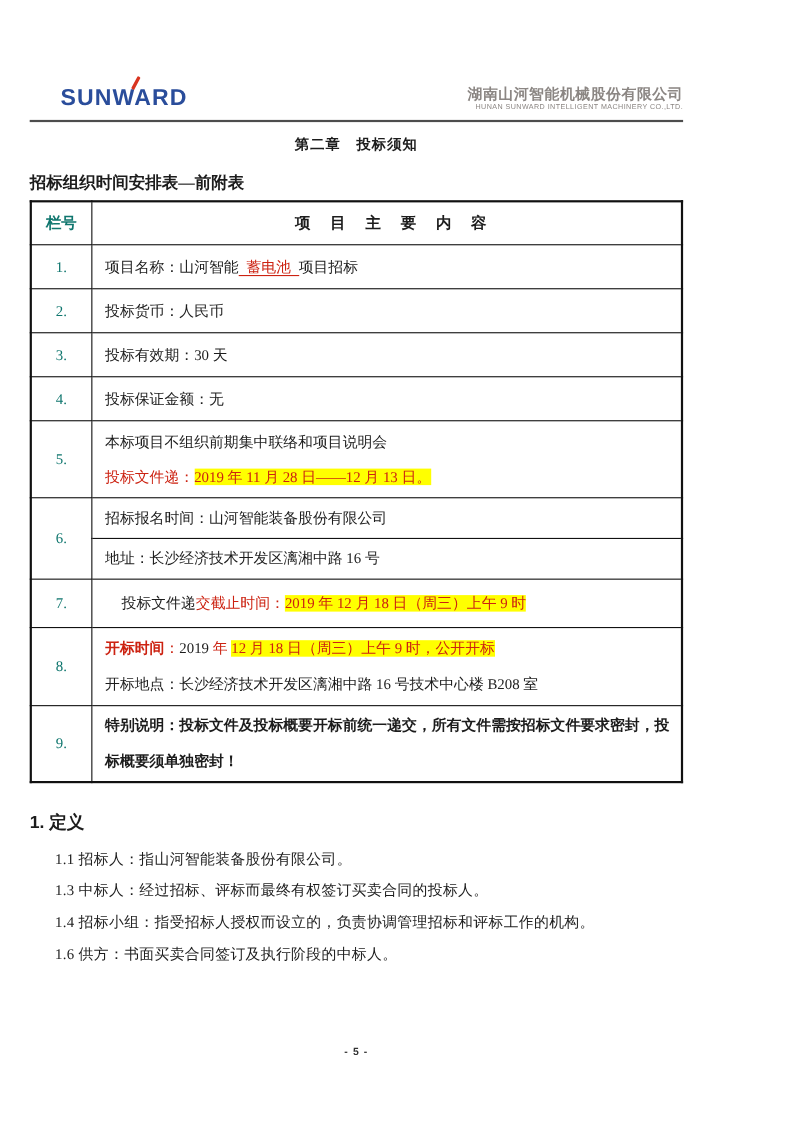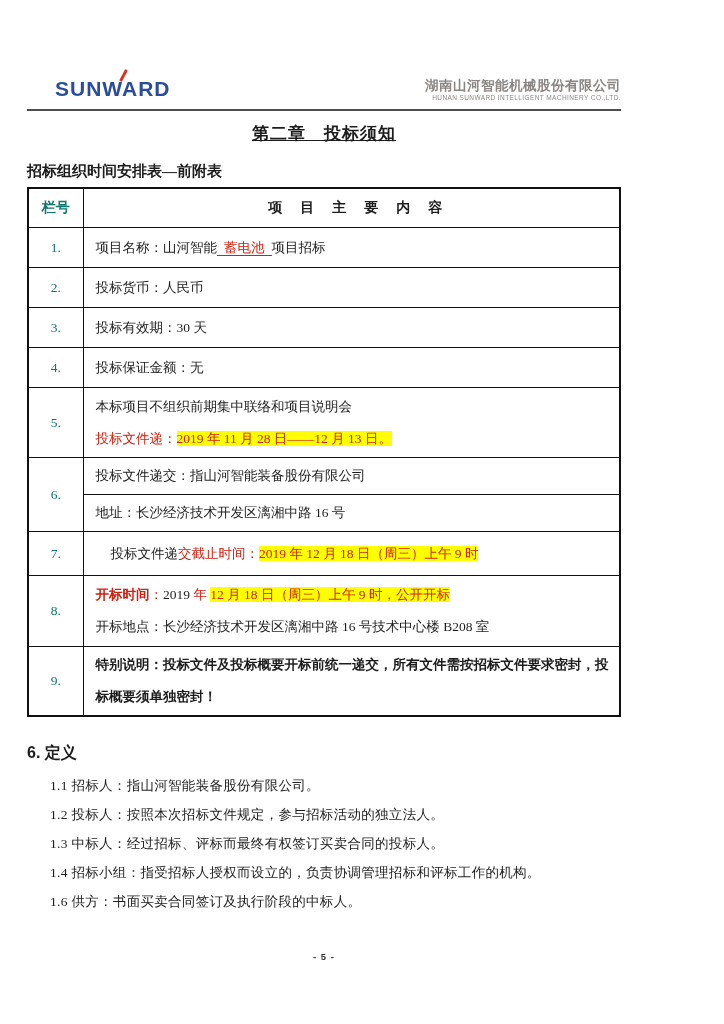--- a/index.html
+++ b/index.html
@@ -40,22 +40,22 @@
     margin-top:36px;
   }
   .company-en {
     font-family:"Liberation Sans","DejaVu Sans",sans-serif;
     font-size:6.5px; letter-spacing:0.4px;
     color:var(--company-gray,#8b8683);
   }
 
   
   .doc-title {
-    text-align:center; font-weight:bold; font-size:17px;
-    margin-top:11px; letter-spacing:1px;text-decoration:underline;
+    text-align:center; font-weight:bold; font-size:13px;
+    margin-top:11px; letter-spacing:1px;
   }
   .table-caption {
     font-weight:bold; font-size:15px; margin-top:17px; margin-bottom:6px;
   }
 
   
   table.schedule {
     width:594px; border-collapse:collapse;
     border:2px solid #111;
     table-layout:fixed;
@@ -145,21 +145,21 @@
           <tr>
             <td class="cell-no" rowspan="1">5.</td>
             <td class="cell-content" style="height: 70px;">
               <div class="line"><span>本标项目不组织前期集中联络和项目说明会</span></div>
               <div class="line"><span class="seg-red">投标文件递：</span><span class="seg-redhl">2019 年 11 月 28 日——12 月 13 日。</span></div>
             </td>
           </tr>
           <tr>
             <td class="cell-no" rowspan="2">6.</td>
             <td class="cell-content" style="height: 35px;">
-              <div class="line"><span>投标文件递交：指山河智能装备股份有限公司</span></div>
+              <div class="line"><span>招标报名时间：山河智能装备股份有限公司</span></div>
             </td>
           </tr>
           <tr>
             <td class="cell-content" style="height: 36px;">
               <div class="line"><span>地址：长沙经济技术开发区漓湘中路 16 号</span></div>
             </td>
           </tr>
           <tr>
             <td class="cell-no" rowspan="1">7.</td>
             <td class="cell-content" style="height: 44px; padding-left: 27px;">
@@ -175,25 +175,24 @@
           </tr>
           <tr>
             <td class="cell-no" rowspan="1">9.</td>
             <td class="cell-content" style="height: 62px;">
               <div class="line"><span class="seg-b">特别说明：投标文件及投标概要开标前统一递交，所有文件需按招标文件要求密封，投标概要须单独密封！</span></div>
             </td>
           </tr>
         </tbody>
     </table>
 
-    <div class="defs-heading">6.  定义</div>
+    <div class="defs-heading">1.  定义</div>
     <ul class="defs-list">
 
     <li>1.1 招标人：指山河智能装备股份有限公司。</li>
-        <li>1.2 投标人：按照本次招标文件规定，参与招标活动的独立法人。</li>
         <li>1.3 中标人：经过招标、评标而最终有权签订买卖合同的投标人。</li>
         <li>1.4 招标小组：指受招标人授权而设立的，负责协调管理招标和评标工作的机构。</li>
         <li>1.6 供方：书面买卖合同签订及执行阶段的中标人。</li>
       </ul>
 
   </div>
 
   <div class="page-footer">- 5 -</div>
 </div>
 

